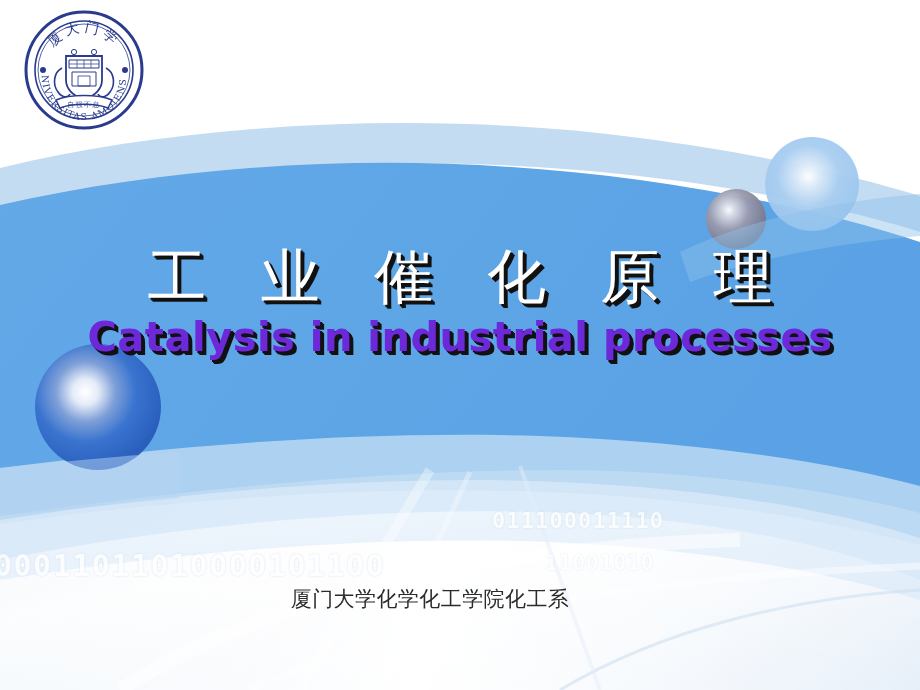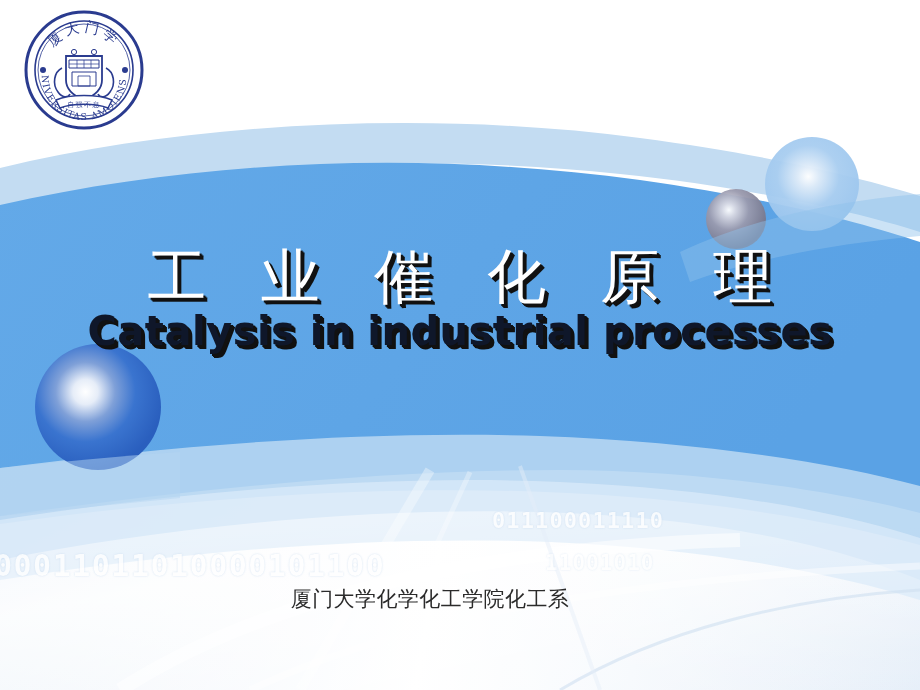--- a/index.html
+++ b/index.html
@@ -58,24 +58,25 @@
     letter-spacing: 0.30em;
     text-indent: 0.30em;
     line-height: 1.05;
     text-shadow:
        3px 3px 0 #111111,
        4px 4px 0 #111111,
        2px 2px 0 #111111;
     white-space: nowrap;
   }
   #sub-title {
+    margin-top: 6px;
     font-family: "DejaVu Sans", "Liberation Sans", sans-serif;
     font-size: 40px;
     font-weight: bold;
-    color: #0f172a;
+    color: #6d28d9;
     letter-spacing: 0.012em;
     text-shadow:
        3px 3px 0 #111111,
        2px 2px 0 #111111,
        4px 4px 0 #111111;
     white-space: nowrap;
   }
 
   #footer-org {
     position: absolute;

